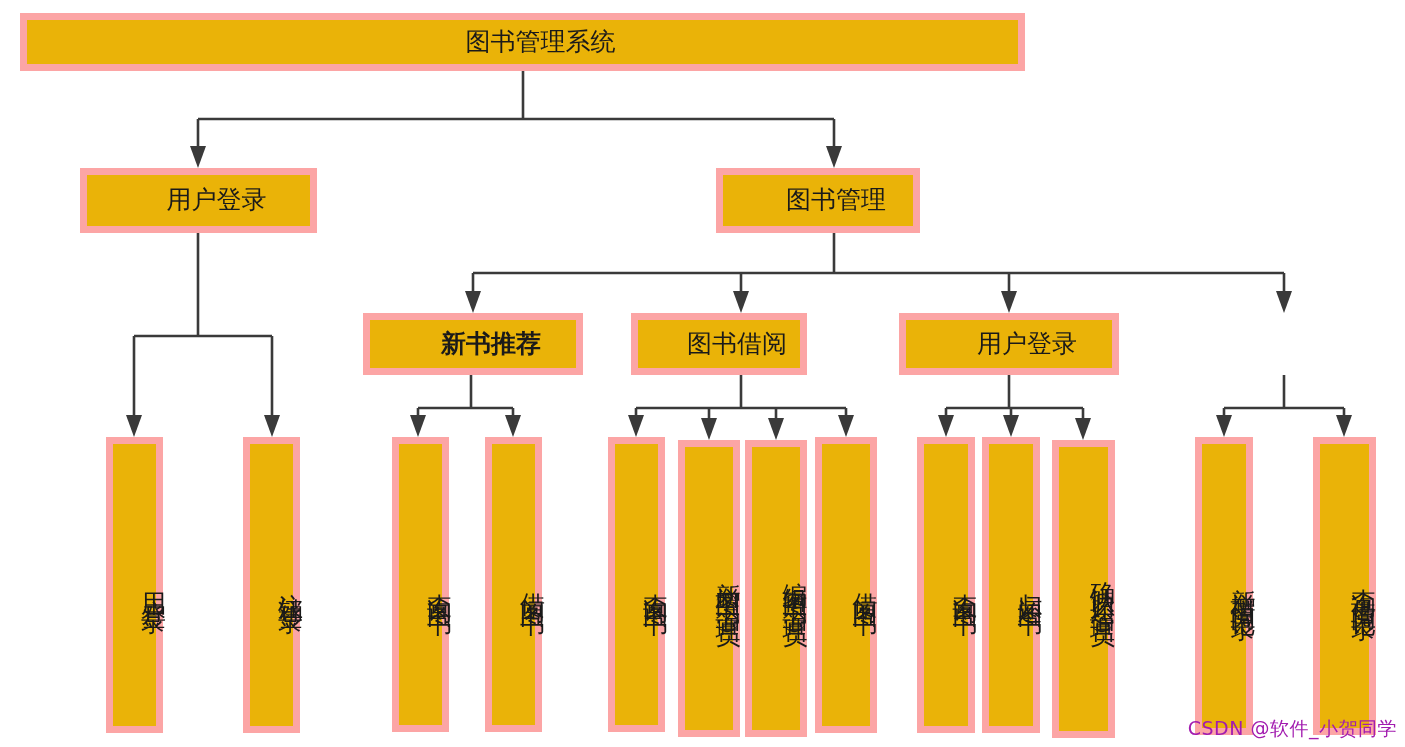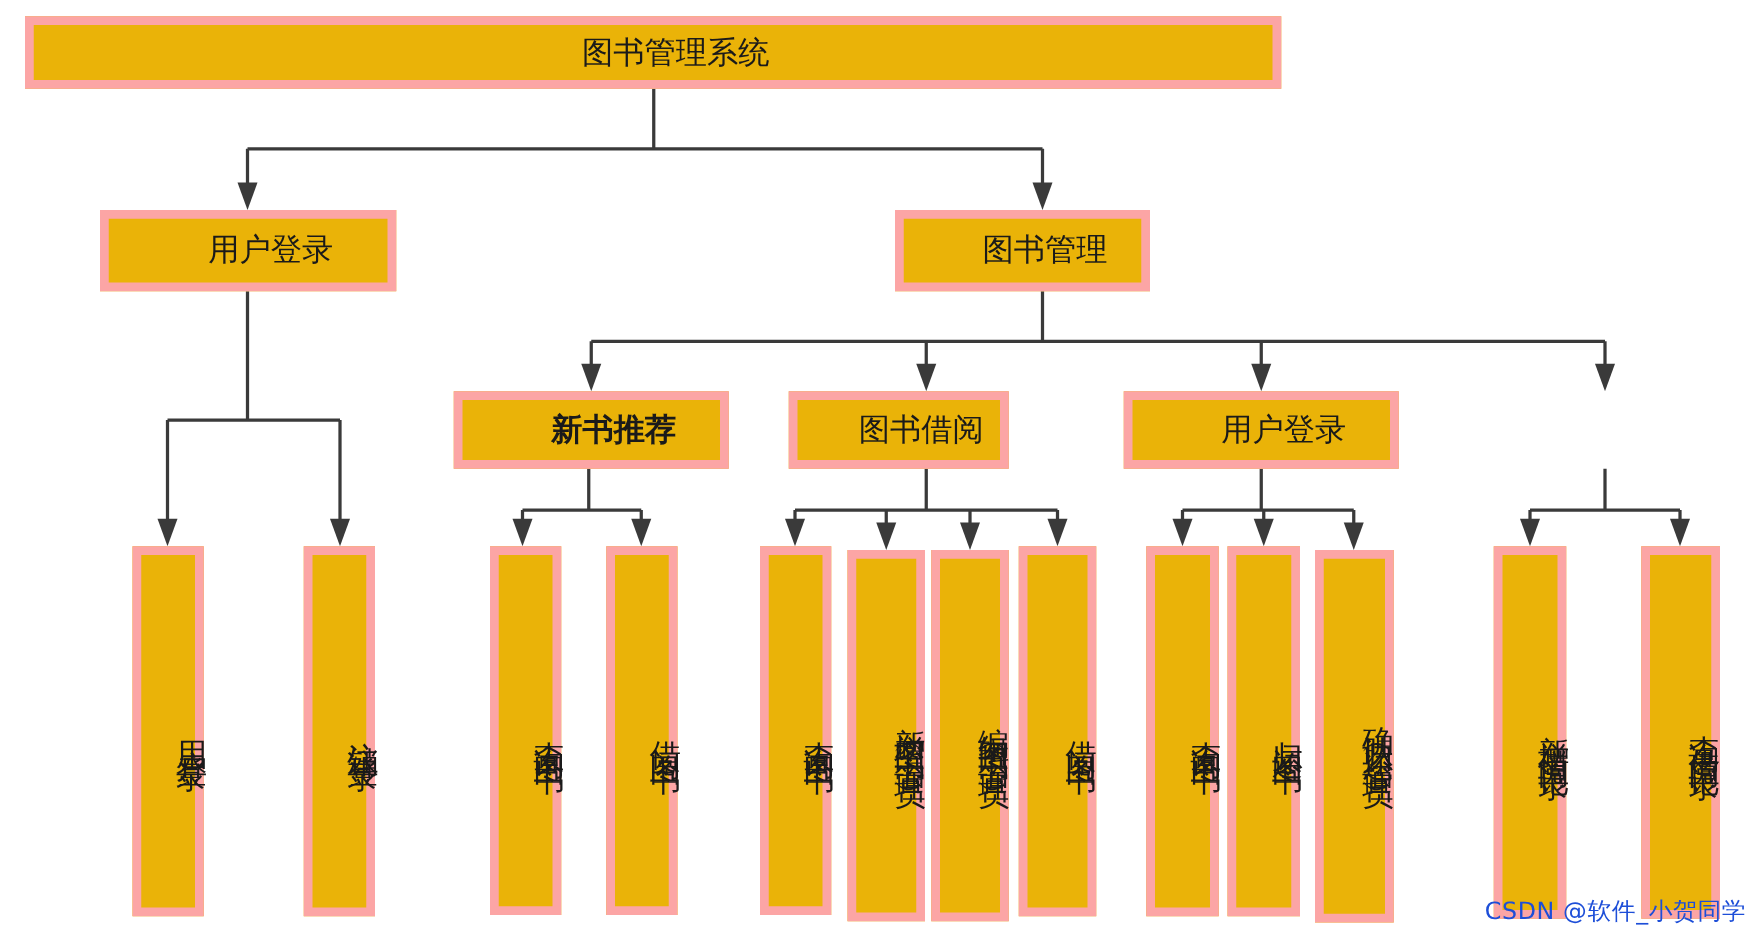--- a/index.html
+++ b/index.html
@@ -38,21 +38,21 @@
     text-orientation: mixed;
     letter-spacing: 6px;
     font-size: 25px;
     white-space: normal;
   }
   .watermark {
     position: absolute;
     right: 8px;
     top: 716px;
     font-size: 19px;
-    color: #1d4ed8;
+    color: #a21caf;
     letter-spacing: 0.5px;
     z-index: 5;
   }
 </style>
 </head>
 <body>
 
 <div class="canvas">
 
   <svg class="connectors" viewBox="0 0 1405 747" aria-hidden="true">

